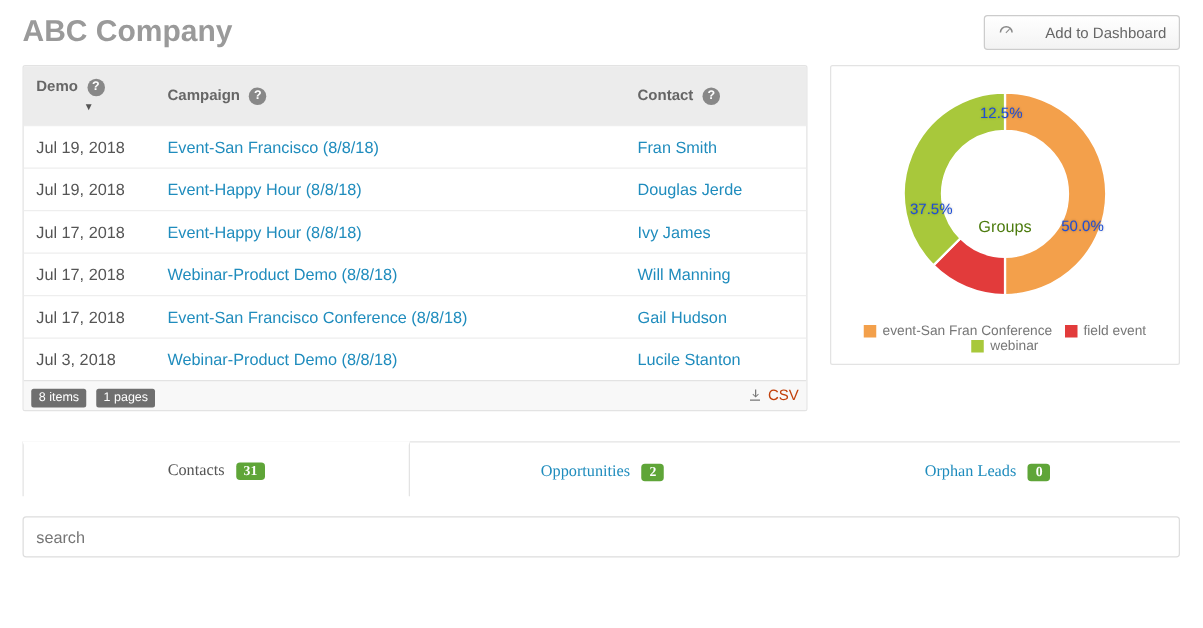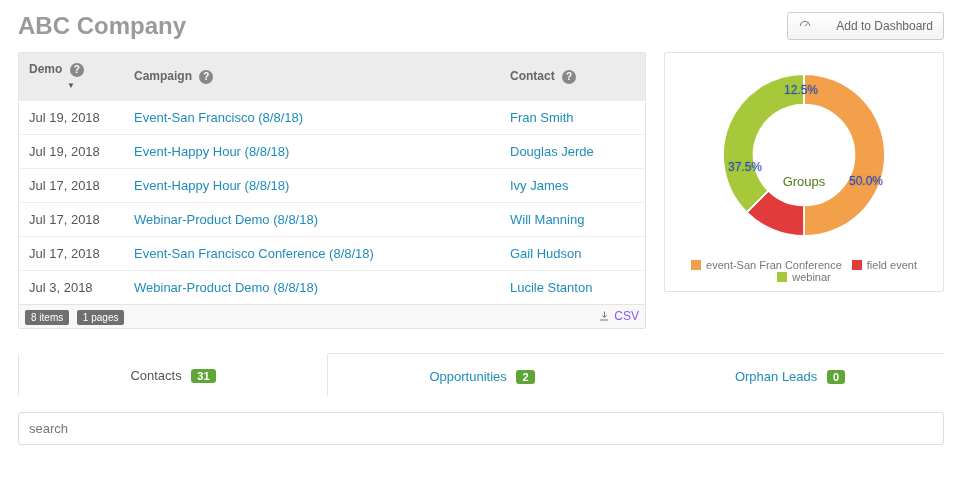--- a/index.html
+++ b/index.html
@@ -21,33 +21,33 @@
   table.main { width: 100%; border-collapse: collapse; }
   table.main thead th { background: #ececec; text-align: left; font-weight: 600; font-size: 12px; color: #666; padding: 9px 10px; position: relative; }
   table.main thead th .help { display:inline-block; width:14px; height:14px; border-radius:50%; background:#888; color:#fff; font-size:10px; text-align:center; line-height:14px; margin-left:4px; vertical-align:middle; }
   table.main thead th .sort { margin-left:38px; font-size:8px; color:#555; }
   table.main tbody td { padding: 9px 10px; border-top: 1px solid #eee; vertical-align: middle; }
   table.main tbody td a { color: #1f8cbd; text-decoration: none; }
   .col-date { width: 105px; }
   .col-contact { width: 145px; }
   .table-footer { display:flex; justify-content:space-between; align-items:center; background:#f8f8f8; border-top:1px solid #e3e3e3; padding:4px 6px; }
   .pill { background:#6f6f6f; color:#fff; font-size:10px; padding:2px 6px; border-radius:2px; margin-right:4px; }
-  .csv { display:inline-flex; align-items:center; gap:4px; color:#8b5cf6; font-size:12px; cursor:pointer; }
+  .csv { display:inline-flex; align-items:center; gap:4px; color:#c2410c; font-size:12px; cursor:pointer; }
   .csv svg { width:12px; height:12px; fill:#777; }
 
   .chart-box { width:280px; border:1px solid #e3e3e3; border-radius:2px; padding:12px 12px 8px 12px; background:#fff; }
   .donut-wrap { position:relative; width:180px; height:180px; margin:0 auto; }
   .donut-center { position:absolute; left:50%; top:50%; transform:translate(-50%,-50%); font-size:13px; color:#4d7c0f;margin-top:26px; }
   .seg-label { position:absolute; color:#1d4ed8; font-size:12px; text-shadow:0 0 2px rgba(0,0,0,.3); }
   .legend { margin-top:14px; font-size:11px; color:#777; display:flex; flex-wrap:wrap; gap:0 10px; justify-content:center; }
   .legend-item { display:inline-flex; align-items:center; gap:5px; }
   .sw { width:10px; height:10px; display:inline-block; }
 
   .tabs { margin-top:24px; border-top:1px solid #e3e3e3; display:flex; }
-  .tab { flex:1; text-align:center; padding:12px 0; color:#1f8cbd; cursor:pointer; position:relative; border-top:3px solid transparent; }
+  .tab { flex:1; text-align:center; padding:12px 0; color:#1f8cbd; cursor:pointer; position:relative; border-top:3px solid transparent;font-family:Liberation Serif, serif; }
   .tab.active { color:#555; border:1px solid #e3e3e3; border-top:3px solid #fff; border-bottom:none; margin-top:-1px; }
   .badge { display:inline-block; min-width:18px; padding:1px 6px; border-radius:3px; color:#fff; font-size:11px; font-weight:600; margin-left:6px; text-align:center; }
   .badge.green { background:#5fa538; }
 
   .search-row { margin-top:16px; }
   .search-input { width:100%; border:1px solid #ddd; border-radius:3px; padding:8px 10px; font-size:13px; color:#888; background:#fff; }
 </style>
 </head>
 <body>
 

